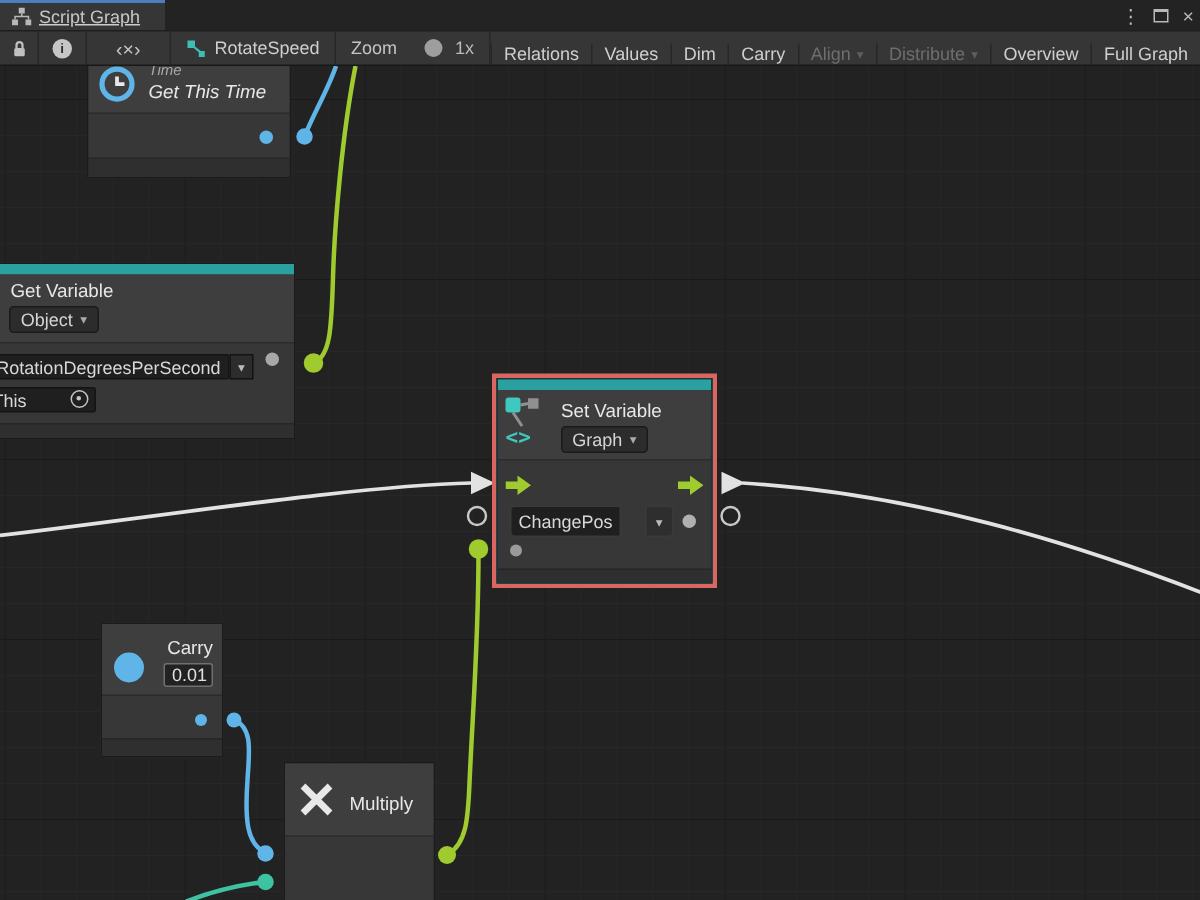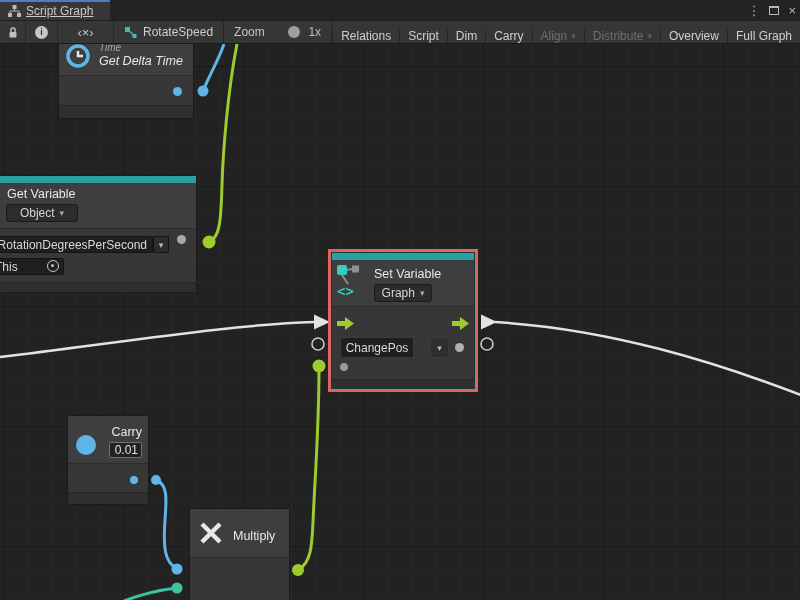--- a/index.html
+++ b/index.html
@@ -117,21 +117,21 @@
         <div class="track"></div>
         <div class="handle"></div>
       </div>
       <span style="color:#BBB">1x</span>
     </div>
     <div class="rgroup">
       <div class="tbtn">
           <span>Relations</span>
         </div>
       <div class="tbtn">
-          <span>Script</span>
+          <span>Values</span>
         </div>
       <div class="tbtn">
           <span>Dim</span>
         </div>
       <div class="tbtn">
           <span>Carry</span>
         </div>
       <div class="tbtn disabled">
         <span>Align</span>
         <span class="chev">▾</span>
@@ -180,33 +180,33 @@
       <circle cx="177" cy="588" r="5.5" fill="#3EC3A2"></circle>
     </svg>
 
     <div class="node" style="left:58px; top:-6px; width:136px;">
       <div class="nheader" style="height:36px; border:none;font-style:italic;">
         <svg style="position:absolute;left:6px;top:4px" width="26" height="26" viewBox="0 0 26 26">
           <circle cx="13" cy="13" r="10" stroke="#5FB5E8" stroke-width="3.5" fill="none"></circle>
           <path d="M13,8 V13 H18" stroke="#E8E8E8" stroke-width="2.5" fill="none"></path>
         </svg>
         <div class="nsub" style="position:absolute;left:40px;top:3px">Time</div>
-        <div class="ntitle" style="position:absolute;left:40px;top:15px">Get Delta Time</div>
+        <div class="ntitle" style="position:absolute;left:40px;top:15px">Get This Time</div>
       </div>
       <div class="nbody" style="height:30px">
         <span class="dot" style="left:114px;top:11px;width:9px;height:9px;background:#5FB5E8"></span>
       </div>
       <div class="nfooter" style="height:13px"></div>
     </div>
 
     <div class="node" style="left:-40px; top:131px; width:237px;">
       <div class="tealbar"></div>
       <div class="nheader" style="height:45px">
         <div class="ntitle" style="position:absolute;left:46px;top:4px">Get Variable</div>
-        <div class="dd-btn" style="left:45px;top:21px;width:72px;height:18px">
+        <div class="dd-btn" style="left:45px;top:21px;width:60px;height:18px">
           <span>Object</span>
           <span style="font-size:9px;color:#AAA">▾</span>
         </div>
       </div>
       <div class="nbody" style="height:54px">
         <div class="field" style="left:8px;top:7px;width:184px;height:17px;justify-content:flex-end;padding-right:5px">
           <span>RotationDegreesPerSecond</span>
         </div>
         <div class="field-dd" style="left:192px;top:7px;width:16px;height:17px">
           <span>▾</span>

